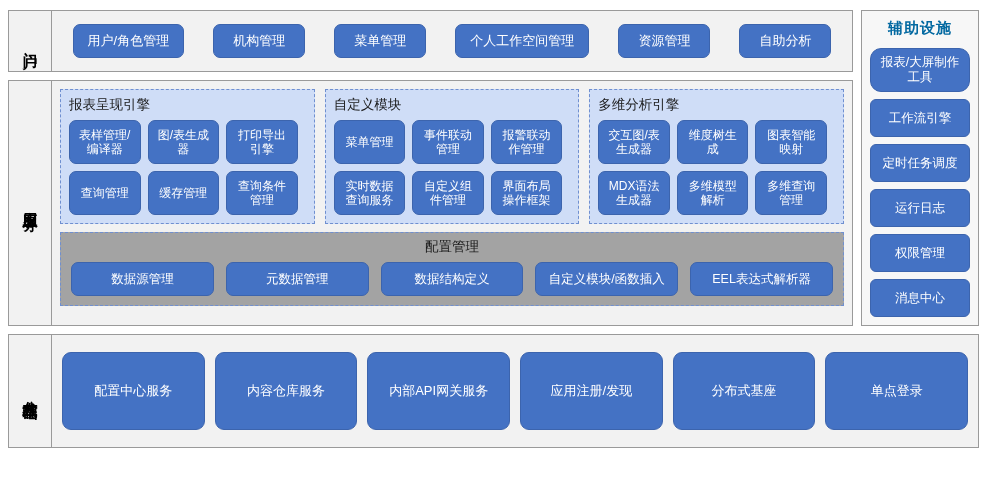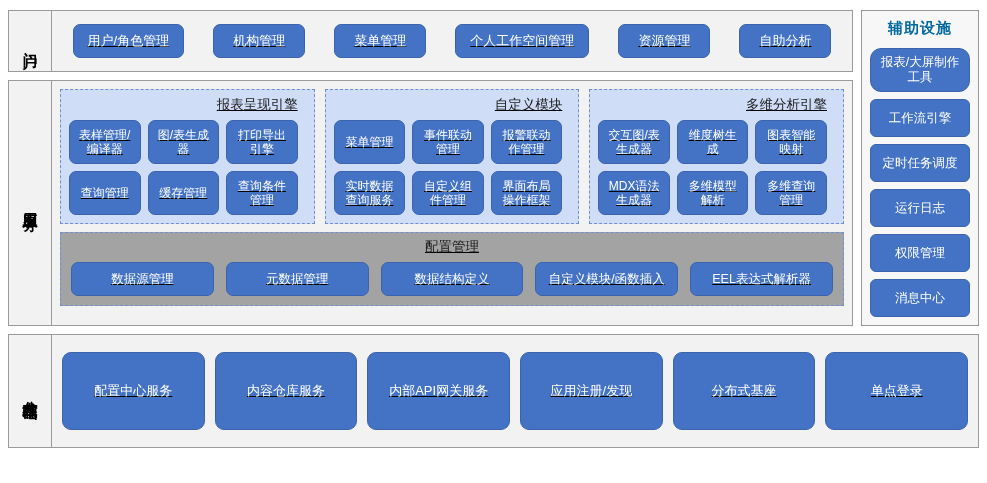--- a/index.html
+++ b/index.html
@@ -59,21 +59,20 @@
     letter-spacing: 2px;
     border-right: 1px solid #9a9a9a;
     background: #f2f2f2;
     line-height: 1.05;
   }
   .band-body {
     flex: 1 1 auto;
     min-width: 0;
     display: flex;
     box-sizing: border-box;
-    text-decoration: underline;
   }
 
   
   .portal {
     height: 62px;
   }
   .portal .band-body {
     align-items: center;
     justify-content: space-around;
     padding: 0 10px;
@@ -148,21 +147,21 @@
     gap: 10px;
     flex: 0 0 auto;
   }
   .panel {
     background: #cfddf7;
     border: 1px dashed #6f8fd0;
     box-sizing: border-box;
     padding: 5px 16px 8px 8px;
     display: flex;
     flex-direction: column;
-    align-items: flex-end;
+    align-items: flex-start;
     flex: 1 1 0;
     min-width: 0;
   }
   .panel-title {
     font-size: 13.5px;
     color: #1a1a1a;
     margin: 1px 0 6px 0;
     text-align: center;
     font-weight: normal;
   }

